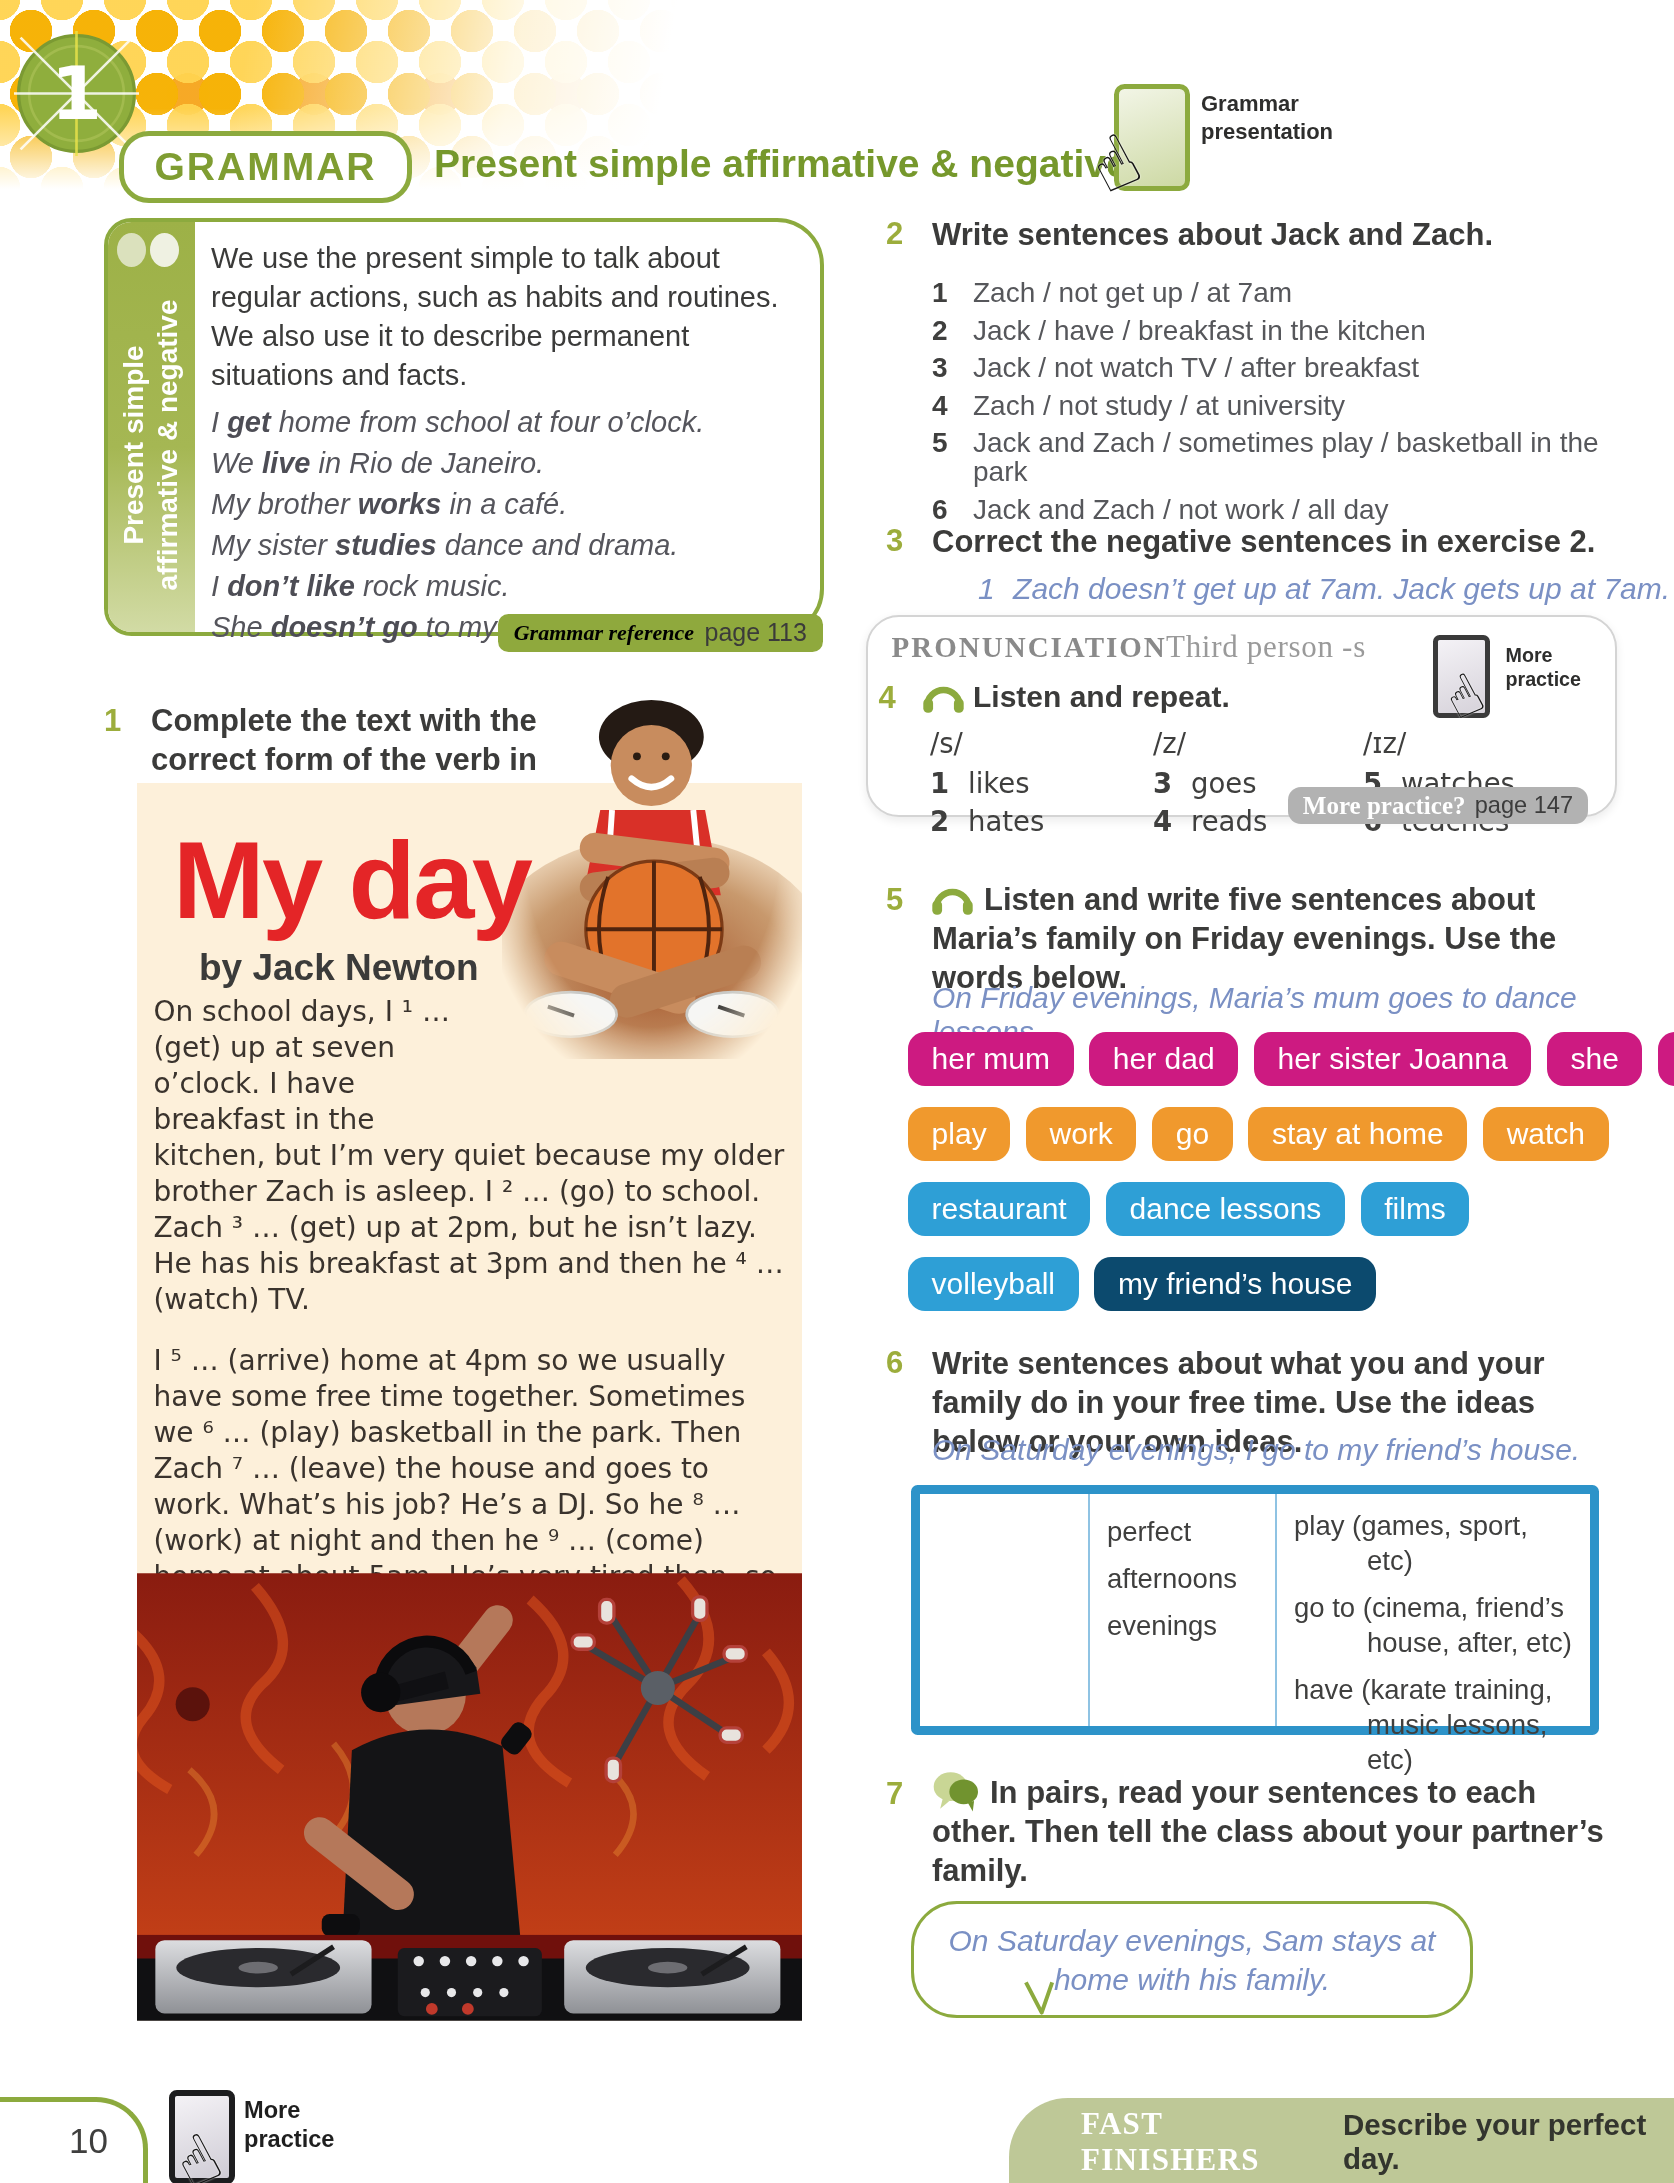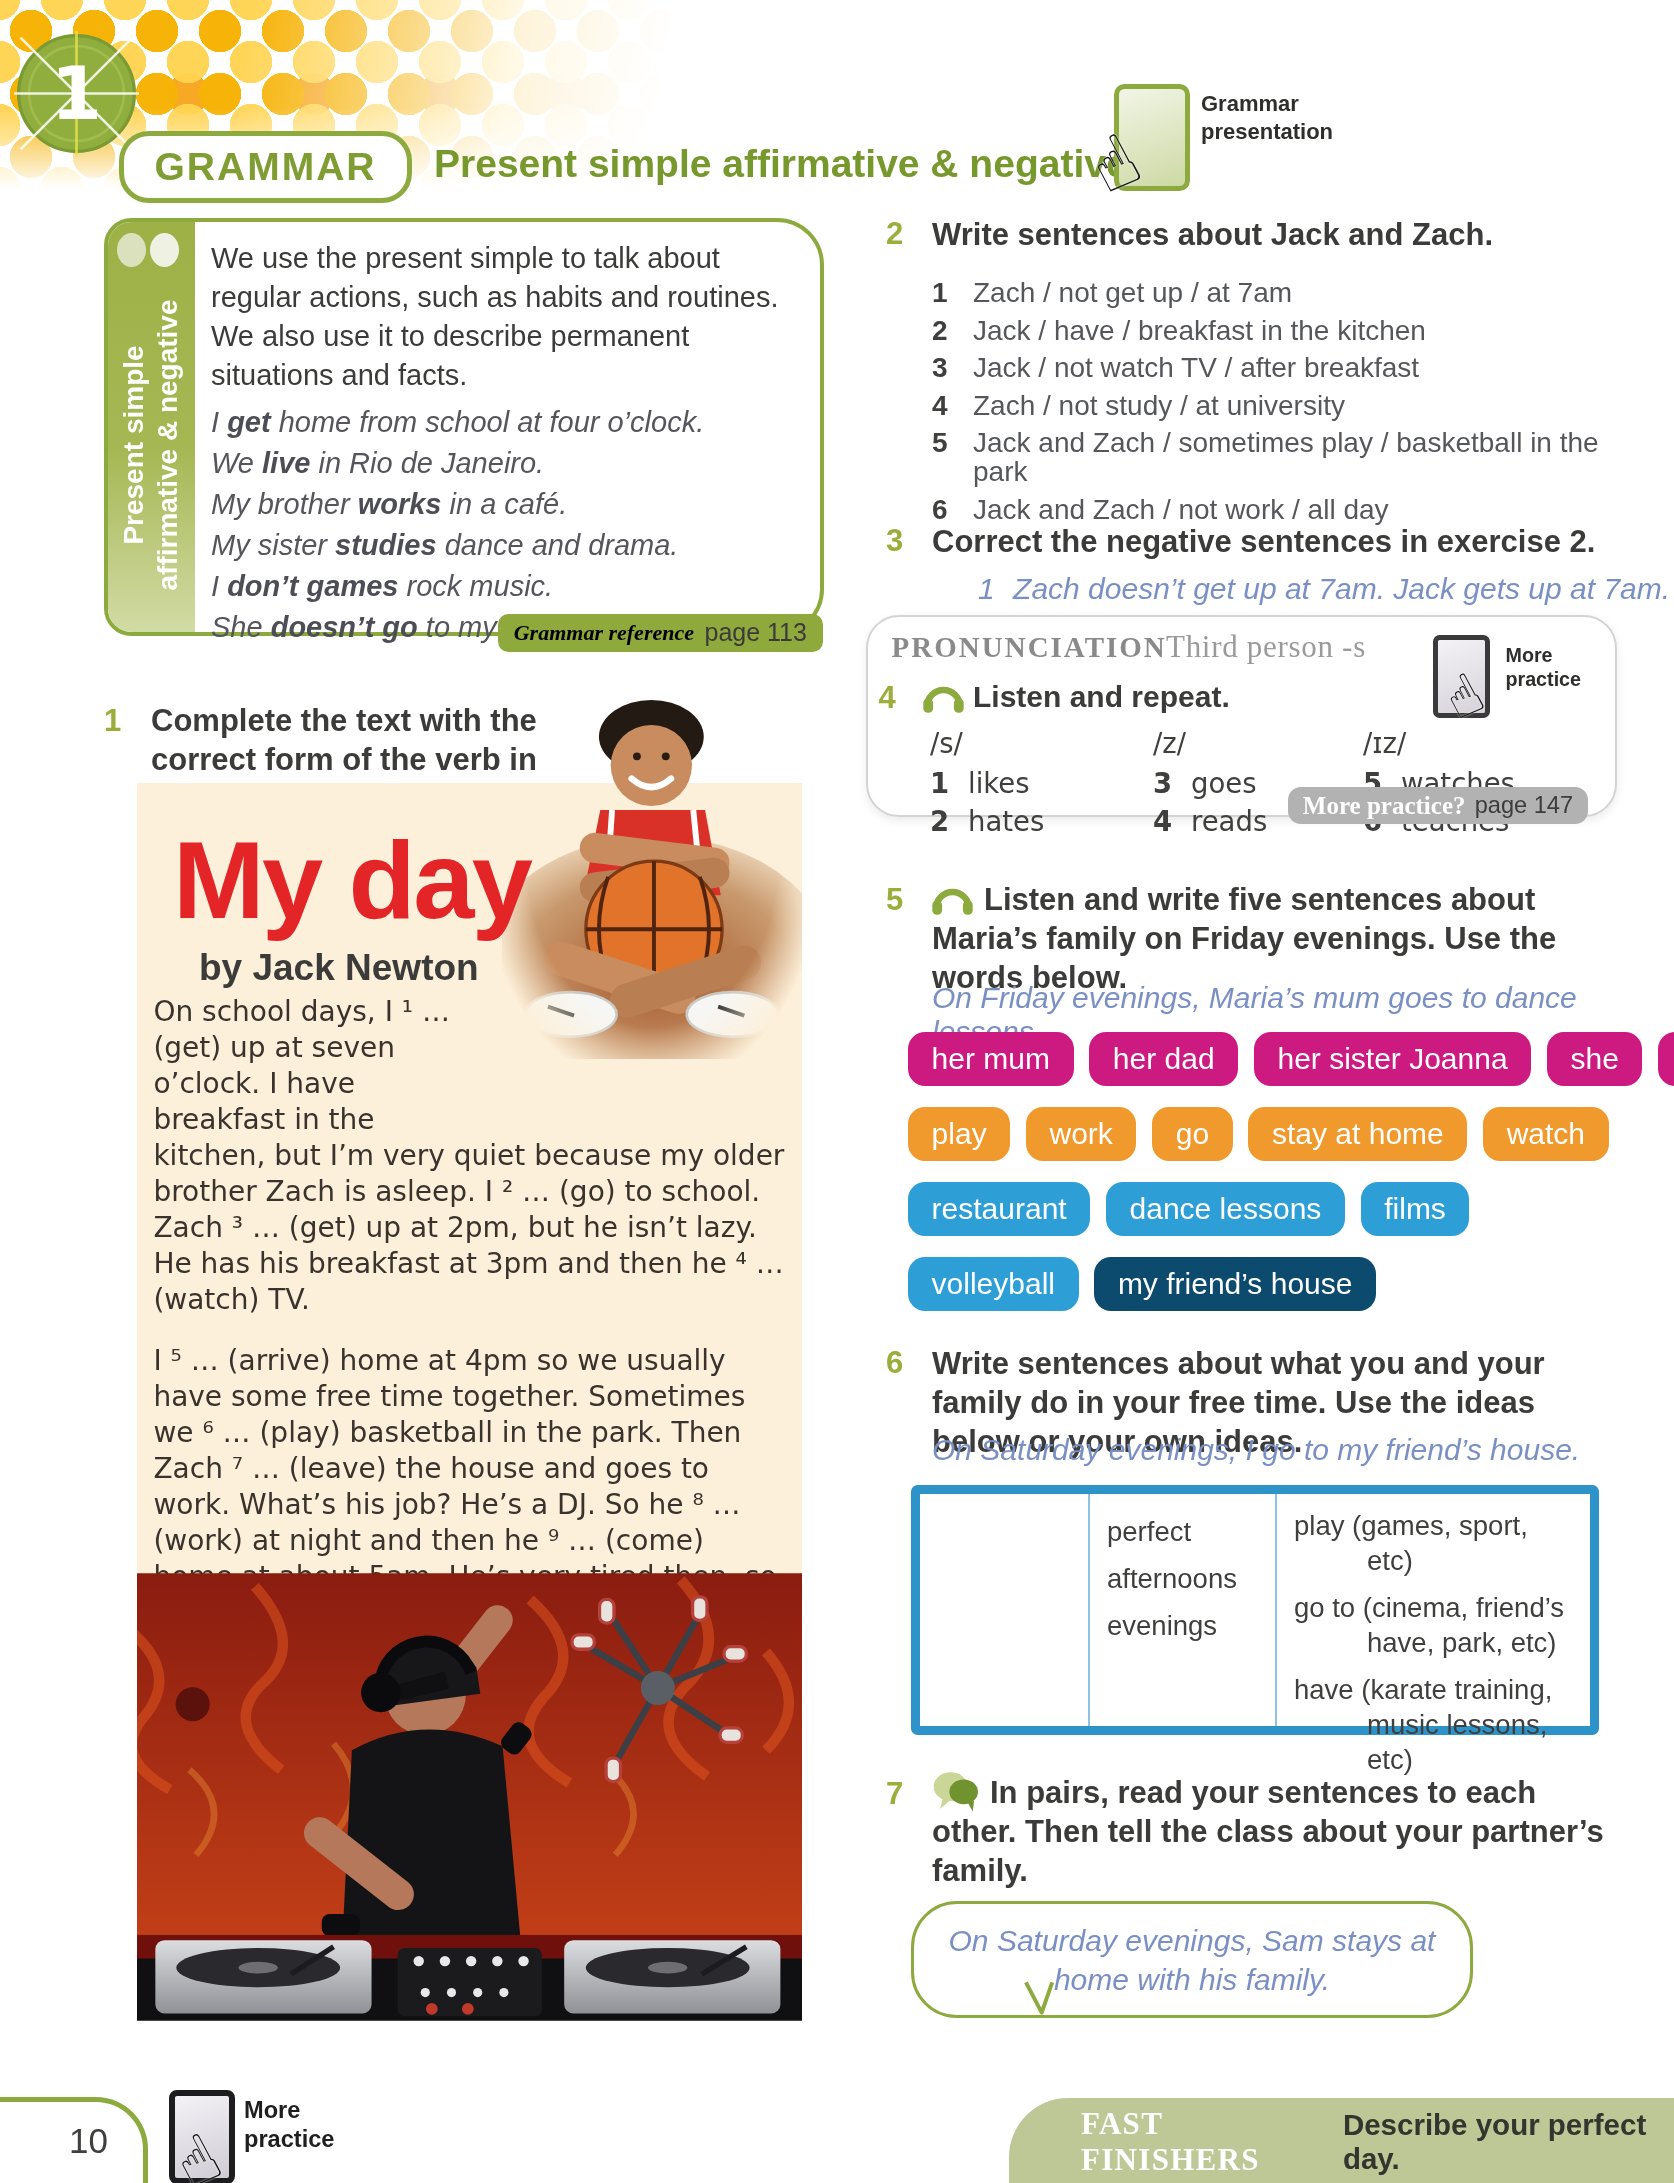--- a/index.html
+++ b/index.html
@@ -170,21 +170,21 @@
       </div>
     </div>
     <div class="gcontent">
       <div>We use the present simple to talk about regular actions, such as habits and routines.</div>
       <div>We also use it to describe permanent situations and facts.</div>
       <div class="gexamples">
         <div class="gex"><span>I </span><span class="bld">get</span><span> home from school at four o’clock.</span></div>
         <div class="gex"><span>We </span><span class="bld">live</span><span> in Rio de Janeiro.</span></div>
         <div class="gex"><span>My brother </span><span class="bld">works</span><span> in a café.</span></div>
         <div class="gex"><span>My sister </span><span class="bld">studies</span><span> dance and drama.</span></div>
-        <div class="gex"><span>I </span><span class="bld">don’t games</span><span> rock music.</span></div>
+        <div class="gex"><span>I </span><span class="bld">don’t like</span><span> rock music.</span></div>
         <div class="gex"><span>She </span><span class="bld">doesn’t go</span><span> to my school.</span></div>
       </div>
     </div>
     <div class="gref">
       <span class="glabel">Grammar reference</span>
       <span class="gpage">page 113</span>
     </div>
   </div>
 
   <div class="ex-num" style="left:104px;top:703px;">1</div>
@@ -440,21 +440,21 @@
   <div class="ex-instr" style="left:932px;top:1344px;width:682px;">Write sentences about what you and your family do in your free time.  Use the ideas below or your own ideas.</div>
   <div class="example" style="left:932px;top:1433px;">On Saturday evenings, I go to my friend’s house.</div>
   <div class="ideas-table">
     <div class="tcol c1">
         <div class="cell">perfect</div>
         <div class="cell">afternoons</div>
         <div class="cell">evenings</div>
       </div>
     <div class="tcol c2">
         <div class="cell">play (games, sport, etc)</div>
-        <div class="cell">go to (cinema, friend’s have, park, etc)</div>
+        <div class="cell">go to (cinema, friend’s house, after, etc)</div>
         <div class="cell">have (karate training, music lessons, etc)</div>
       </div>
   </div>
 
   <div class="ex-num" style="left:886px;top:1776px;">7</div>
   <svg style="position:absolute;left:931px;top:1771px;width:51px;height:43px;" viewBox="0 0 78 66">
     <ellipse cx="30" cy="24" rx="26" ry="22" fill="#c9d695"></ellipse>
     <path d="M18,42 l-4,16 14,-12 z" fill="#c9d695"></path>
     <ellipse cx="50" cy="32" rx="22" ry="19" fill="#71932f"></ellipse>
     <path d="M56,48 l8,14 2,-16 z" fill="#71932f"></path>

